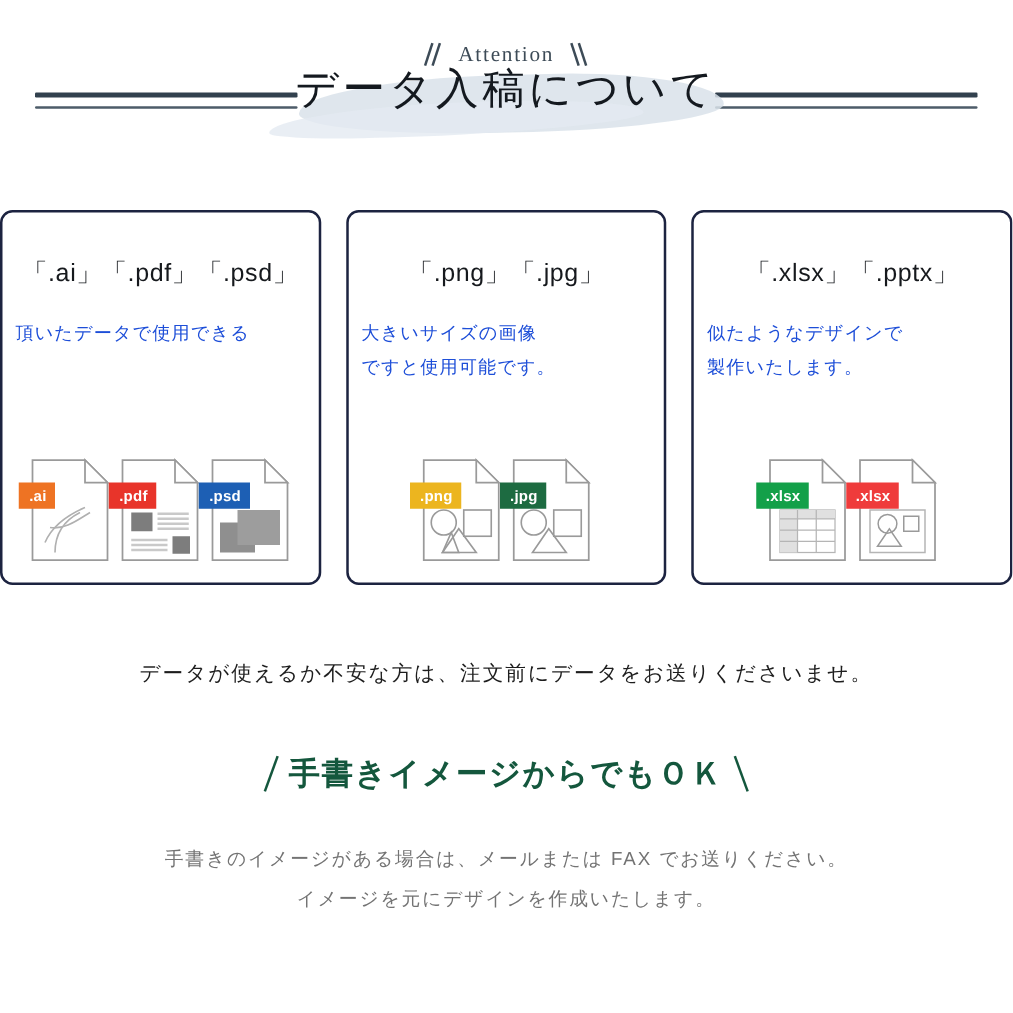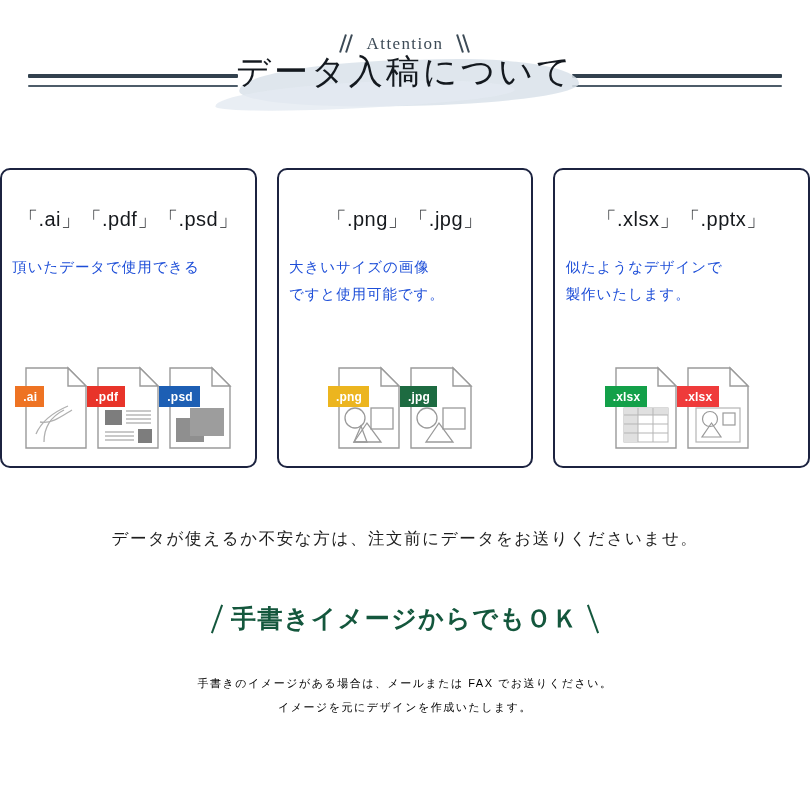--- a/index.html
+++ b/index.html
@@ -238,24 +238,24 @@
   }
   .ok-slash.l::before { transform: rotate(20deg); }
   .ok-slash.r::before { transform: rotate(-20deg); }
 
   .closing {
     position: absolute;
     top: 672px;
     left: 0;
     width: 810px;
     text-align: center;
-    font-size: 11px;
+    font-size: 15px;
     letter-spacing: 1.5px;
     line-height: 2.15;
-    color: #000000;
+    color: #737373;
   }
 </style>
 </head>
 <body>
 
 <div class="page">
 
   <div class="header">
 
     <div class="rule left">

